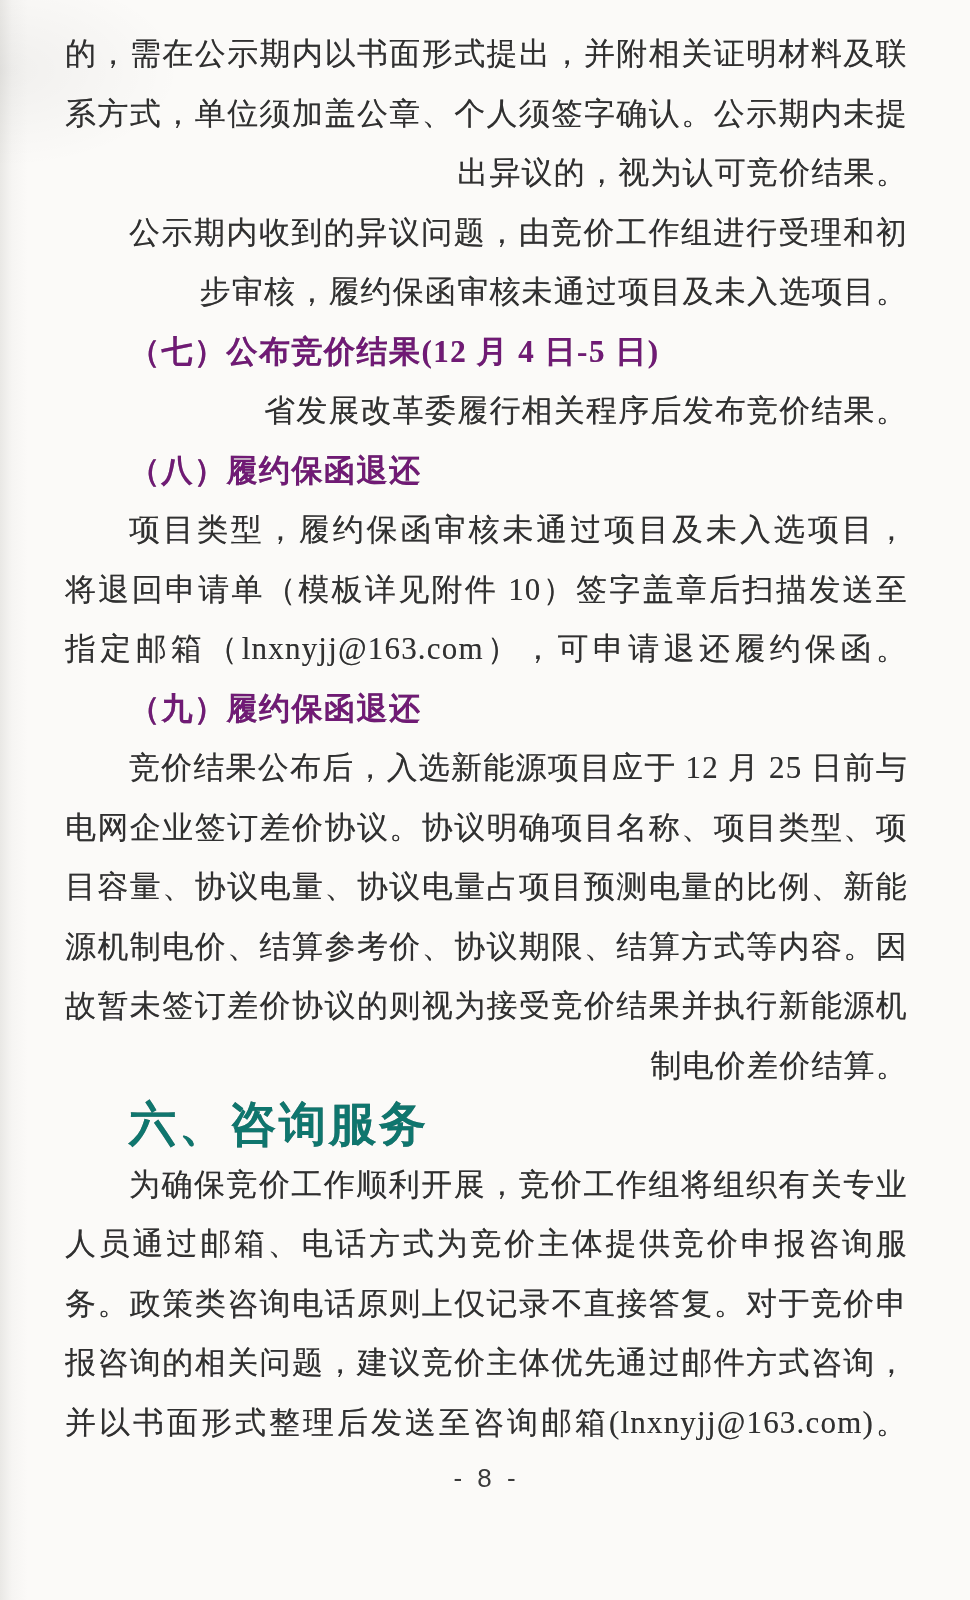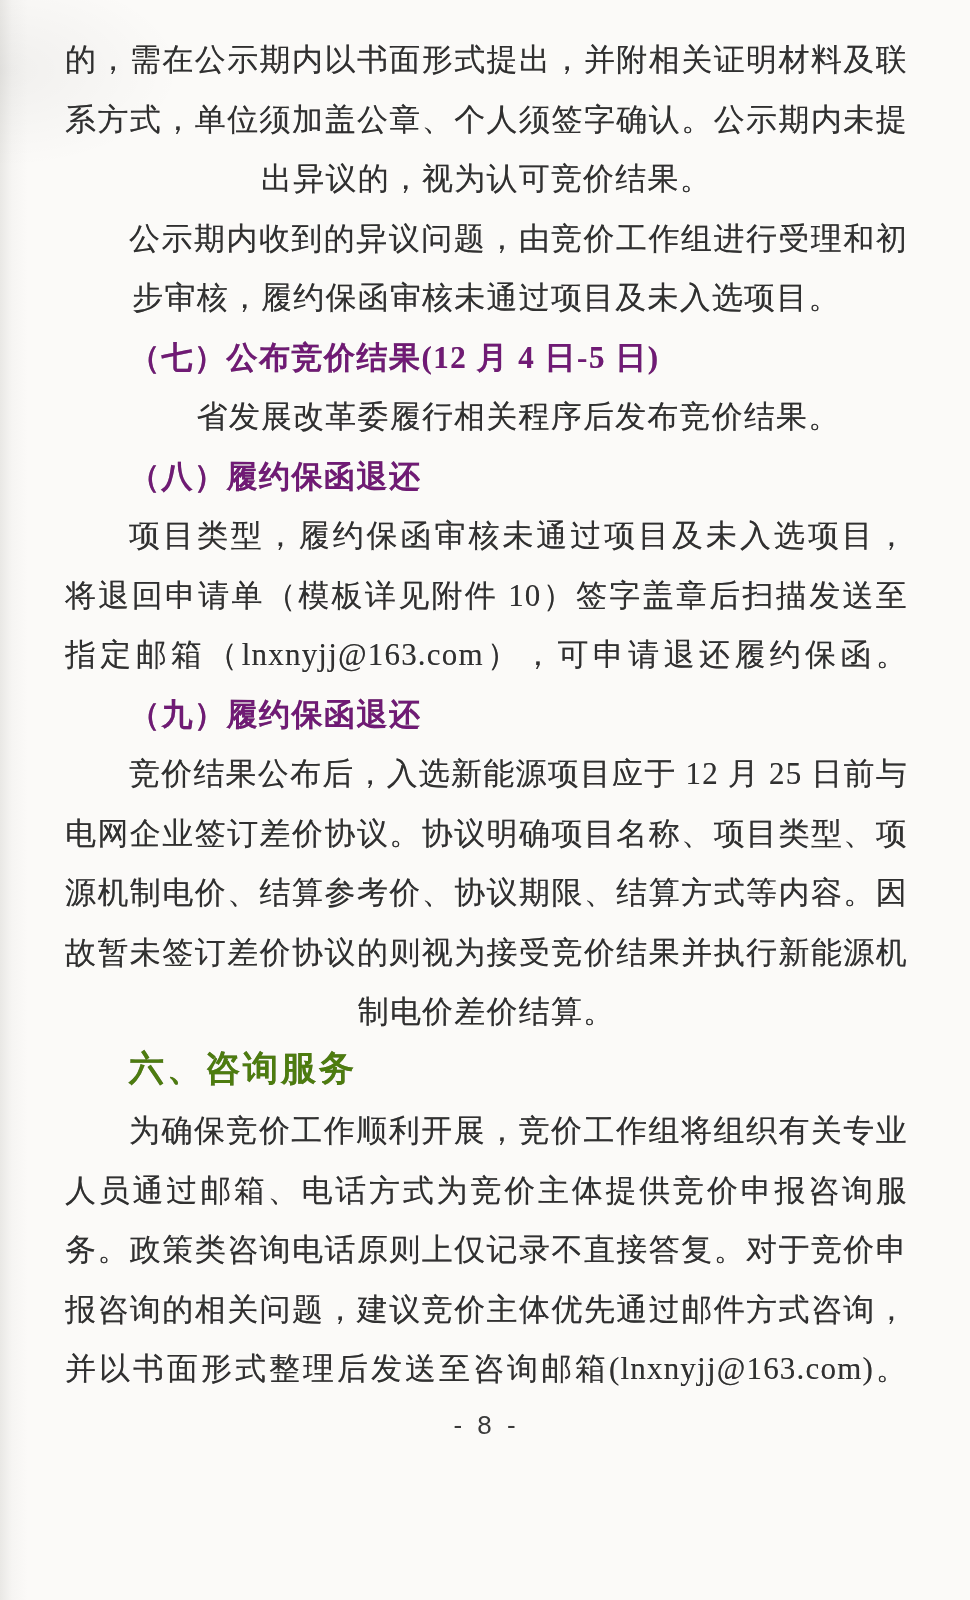--- a/index.html
+++ b/index.html
@@ -13,61 +13,61 @@
       radial-gradient(260px 140px at 0px 70px, rgba(0,0,0,0.045), rgba(0,0,0,0) 70%),
       linear-gradient(90deg, #e9e8e5 0px, #f6f5f3 12px, #fbfaf8 28px, #fbfaf8 100%);
     font-family: "Liberation Serif", "DejaVu Serif", serif;
     color: #2f2f2f;
     overflow: hidden;
   }
   .page {
     box-sizing: border-box;
     width: 970px;
     height: 1132px;
-    padding: 30px 62px 0 65px;
+    padding: 24px 62px 0 65px;
   }
   .line {
     margin: 0;
     height: 59.5px;
     line-height: 59.5px;
     font-size: 31px;
     letter-spacing: 1.2px;
     white-space: normal;
     color: #303030;
     text-shadow: 0 0 0.6px rgba(60,60,60,0.55);
   }
   
   .full {
     text-align: justify;
     text-align-last: justify;
     text-justify: inter-character;
   }
   
   .end {
-    text-align: center;
+    text-align: right;
   }
   
   .ind {
     text-indent: 64px;
   }
   
   .h3 {
     font-weight: 700;
     text-align: left;
     letter-spacing: 1.5px;
     color: #701a75;
   }
   
   .h2 {
-    font-family: Liberation Mono, monospace;
+    font-family: Liberation Serif, serif;
     font-weight: 700;
-    font-size: 35px;
+    font-size: 47px;
     letter-spacing: 3px;
     text-align: left;
-    color: #4d7c0f;
+    color: #0f766e;
   }
   .footer {
     margin: 0;
     height: 52px;
     line-height: 52px;
     text-align: center;
     font-size: 26px;
     letter-spacing: 4px;
     color: #3a3a3a;
     font-family: "Liberation Sans", "DejaVu Sans", sans-serif;
@@ -84,20 +84,21 @@
   <p class="line end">步审核，履约保函审核未通过项目及未入选项目。</p>
   <p class="line h3 ind">（七）公布竞价结果(12 月 4 日-5 日)</p>
   <p class="line end ind">省发展改革委履行相关程序后发布竞价结果。</p>
   <p class="line h3 ind">（八）履约保函退还</p>
   <p class="line full ind">项目类型，履约保函审核未通过项目及未入选项目，</p>
   <p class="line full">将退回申请单（模板详见附件 10）签字盖章后扫描发送至</p>
   <p class="line full">指定邮箱（lnxnyjj@163.com），可申请退还履约保函。</p>
   <p class="line h3 ind">（九）履约保函退还</p>
   <p class="line full ind">竞价结果公布后，入选新能源项目应于 12 月 25 日前与</p>
   <p class="line full">电网企业签订差价协议。协议明确项目名称、项目类型、项</p>
+  <p class="line full">目容量、协议电量、协议电量占项目预测电量的比例、新能</p>
   <p class="line full">源机制电价、结算参考价、协议期限、结算方式等内容。因</p>
   <p class="line full">故暂未签订差价协议的则视为接受竞价结果并执行新能源机</p>
   <p class="line end">制电价差价结算。</p>
   <p class="line h2 ind">六、咨询服务</p>
   <p class="line full ind">为确保竞价工作顺利开展，竞价工作组将组织有关专业</p>
   <p class="line full">人员通过邮箱、电话方式为竞价主体提供竞价申报咨询服</p>
   <p class="line full">务。政策类咨询电话原则上仅记录不直接答复。对于竞价申</p>
   <p class="line full">报咨询的相关问题，建议竞价主体优先通过邮件方式咨询，</p>
   <p class="line full">并以书面形式整理后发送至咨询邮箱(lnxnyjj@163.com)。</p>
   <p class="footer">- 8 -</p>

